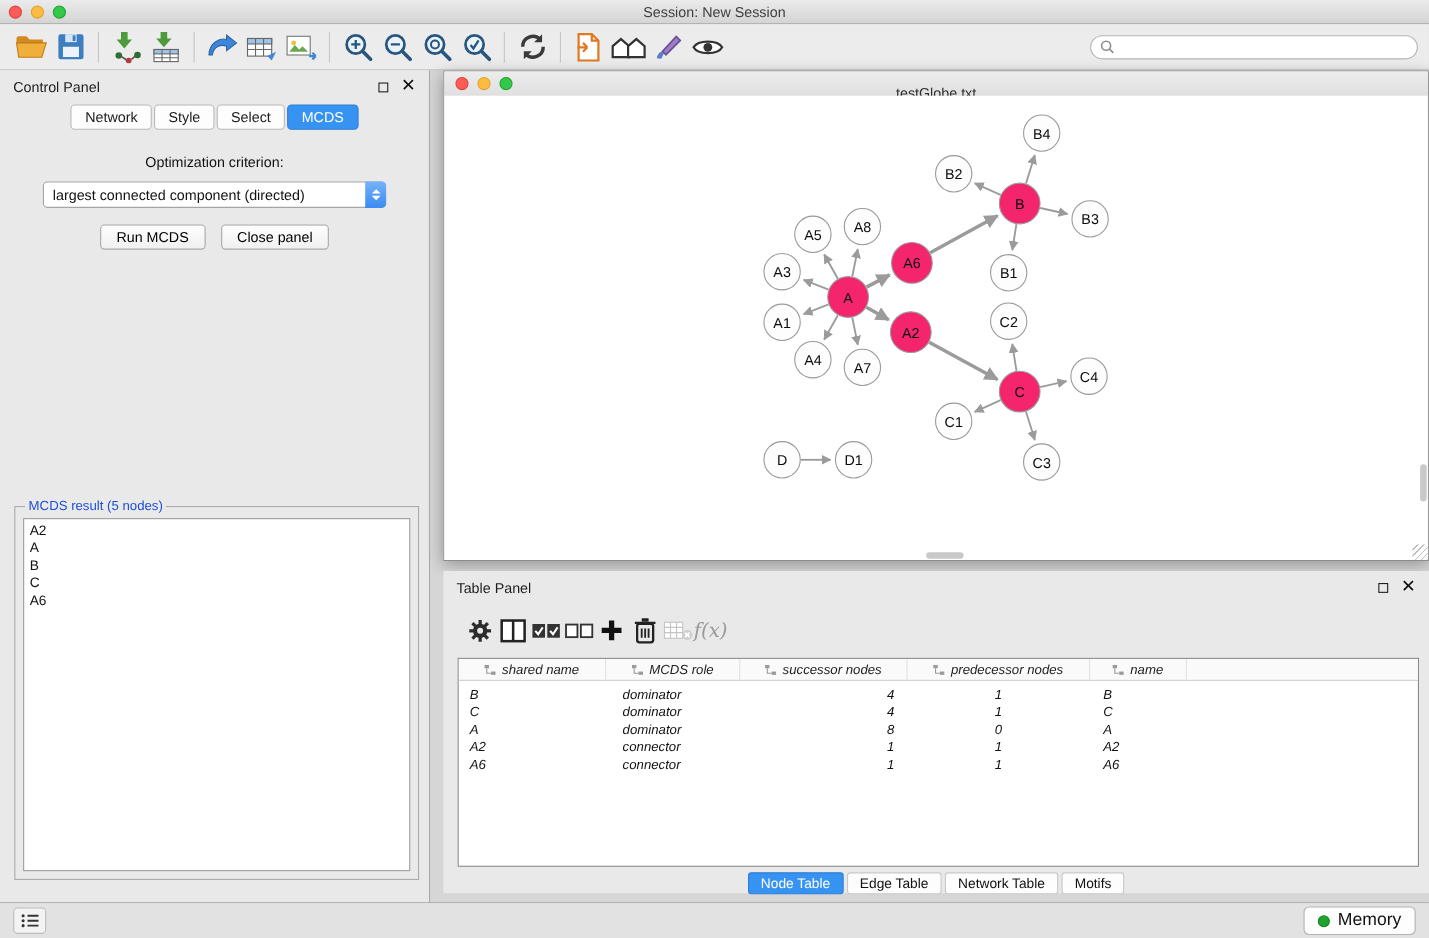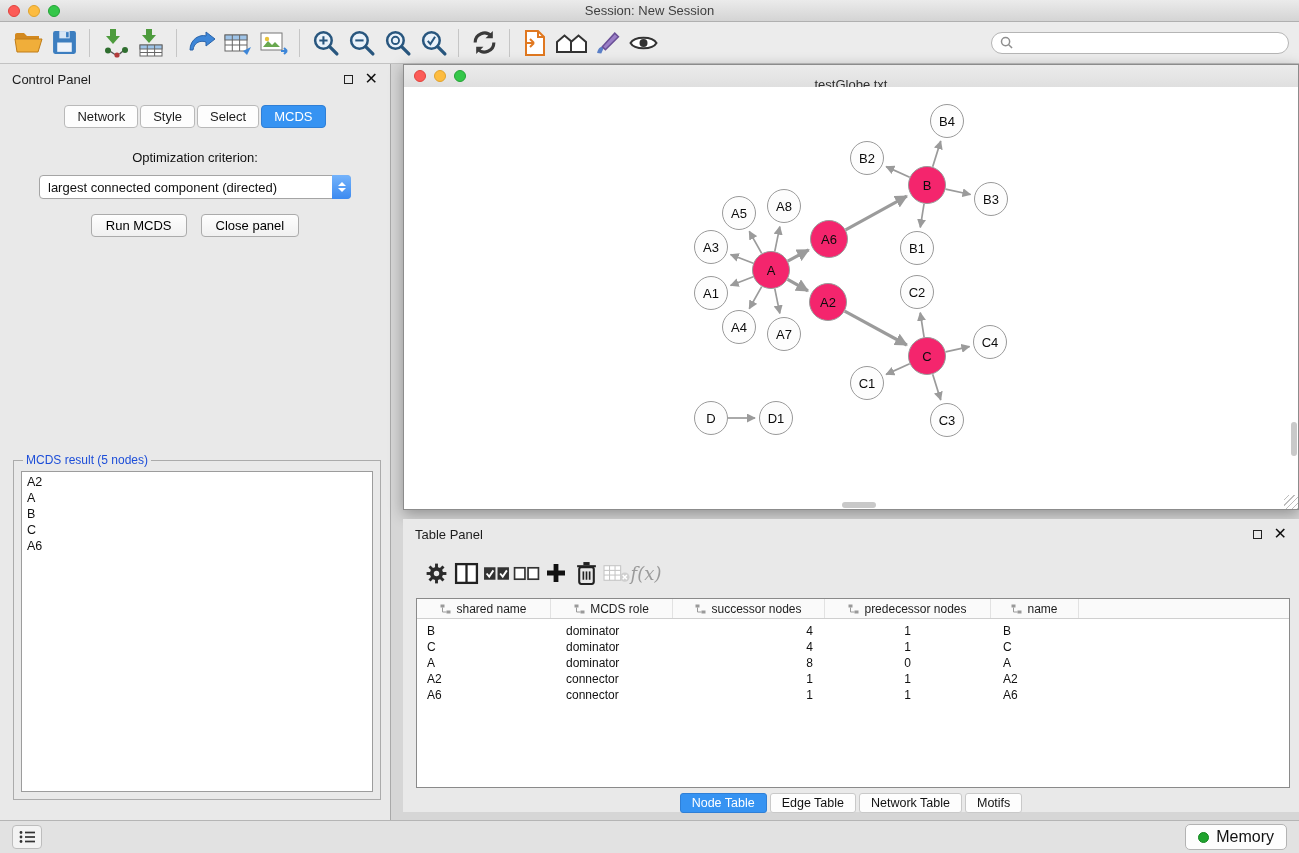--- a/index.html
+++ b/index.html
@@ -25,21 +25,21 @@
     border-radius:11px;display:flex;align-items:center;padding:0 8px;gap:6px;}
   .searchbox input{border:none;outline:none;flex:1;font-size:12px;background:transparent;font-family:inherit;}
 
   
   .control-panel{position:absolute;left:0;top:64px;width:391px;height:756px;background:#e9e9e9;
     border-right:1px solid #a9a9a9;}
   .panel-header{height:30px;display:flex;align-items:center;padding:0 12px;font-size:13px;color:#1d1d1d;gap:28px;}
   .panel-controls{margin-left:auto;display:flex;gap:12px;align-items:center;}
   .win-min{width:9px;height:9px;border:1.5px solid #222;display:inline-block;}
   .win-close{font-size:16px;font-weight:bold;color:#0d0d0d;line-height:12px;}
-  .cp-tabs{display:flex;justify-content:center;gap:2px;margin-top:11px;}
+  .cp-tabs{display:flex;justify-content:center;gap:2px;margin-top:1px;}
   .cp-tab{background:#fdfdfd;border:1px solid #b9b9b9;border-radius:4px;padding:3px 12px;font-size:13px;color:#1c1c1c;cursor:pointer;}
   .cp-tab.active{background:#3693f2;border-color:#2f7fd6;color:#fff;}
   .opt-label{text-align:center;margin-top:22px;font-size:13px;}
   .dropdown{margin:10px auto 0;width:312px;height:24px;background:#fff;border:1px solid #a5a5a5;
     border-radius:4px;display:flex;align-items:center;}
   .dd-text{flex:1;font-size:13px;padding-left:8px;white-space:nowrap;overflow:hidden;}
   .dd-stepper{width:19px;height:24px;margin-right:-1px;border-radius:0 4px 4px 0;
     background:linear-gradient(#74b3fb,#3c8af0);display:flex;flex-direction:column;align-items:center;justify-content:center;gap:2px;}
   .arr-up{width:0;height:0;border-left:4px solid transparent;border-right:4px solid transparent;border-bottom:4px solid #fff;}
   .arr-down{width:0;height:0;border-left:4px solid transparent;border-right:4px solid transparent;border-top:4px solid #fff;}
@@ -68,21 +68,21 @@
   .h-thumb{position:absolute;left:438px;bottom:1px;width:34px;height:6px;background:#c9c9c9;border-radius:3px;}
   .resize-grip{position:absolute;right:0;bottom:0;width:14px;height:14px;
     background:repeating-linear-gradient(135deg,transparent 0 3px,#bdbdbd 3px 4px);}
 
   
   .table-panel{position:absolute;left:403px;top:519px;width:896px;height:293px;background:#e9e9e9;}
   .tp-toolbar{display:flex;align-items:center;padding-left:18px;height:44px;margin-top:2px;}
   .tp-icon{width:30px;height:30px;display:flex;align-items:center;justify-content:center;cursor:pointer;}
   .fx-label{font-size:18px;color:#9a9a9a;font-family:"DejaVu Serif","Liberation Serif",serif;font-style:italic;}
   .table-wrap{position:absolute;left:13px;right:9px;top:79px;height:190px;background:#fff;
-    border:1px solid #8a8a8a;overflow:hidden;}
+    border:1px solid #8a8a8a;overflow:hidden;font-style:italic;}
   .thead{display:grid;grid-template-columns:134px 122px 152px 166px 88px 1fr;height:20px;
     background:#fafafa;border-bottom:1px solid #cfcfcf;}
   .th{display:flex;align-items:center;justify-content:center;gap:5px;font-size:12px;color:#1d1d1d;
     border-right:1px solid #e2e2e2;cursor:pointer;}
   .th.filler{border-right:none;}
   .tbody{padding-top:4px;}
   .tr{display:grid;grid-template-columns:134px 122px 152px 166px 88px 1fr;height:16px;cursor:pointer;}
   .td{font-size:12px;line-height:16px;white-space:nowrap;}
   .td.col0{padding-left:10px;}
   .td.col1{padding-left:15px;}

